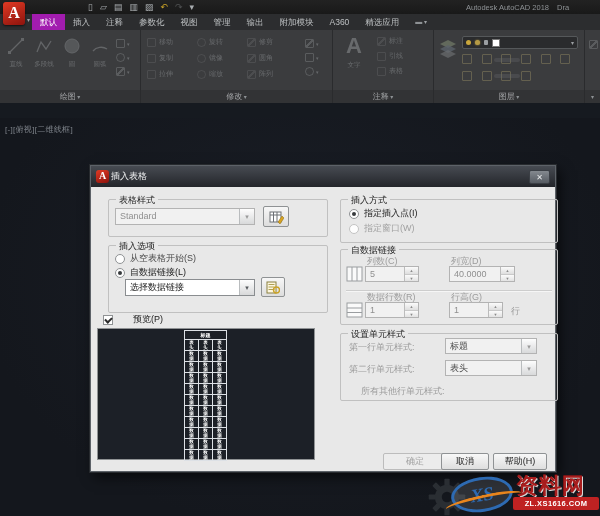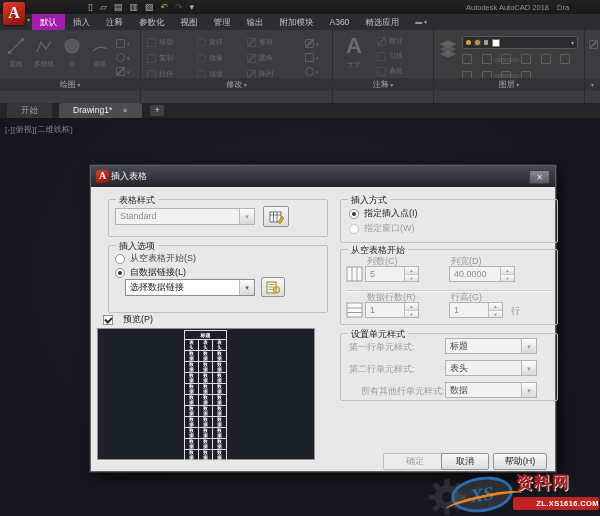--- a/index.html
+++ b/index.html
@@ -28,21 +28,21 @@
   #ribbon-tabs{display:flex;}
   .rtab{padding:0 8px;font-size:8.5px;line-height:16px;color:#bdc0c2;white-space:nowrap;}
   .rtab.active{background:#a21caf;color:#fff;}
   #ws-icon{margin-left:8px;margin-top:4px;width:18px;height:8px;color:#9b9fa2;font-size:7px;line-height:8px;}
   #ws-icon::before{content:"▬";color:#8d9194;}
   #ws-icon::after{content:" ▾";font-size:6px;}
 
   
   #ribbon{position:absolute;left:0;top:30px;width:600px;height:73px;background:#3b3c3e;display:flex;}
   .panel{position:relative;height:73px;border-right:1px solid #2a2b2d;box-sizing:border-box;flex-shrink:0;}
-  .plabel{position:absolute;bottom:12px;left:0;right:0;height:13px;background:#323335;color:#a0a2a4;
+  .plabel{position:absolute;bottom:0;left:0;right:0;height:13px;background:#323335;color:#a0a2a4;
           font-size:8px;text-align:center;line-height:13px;}
   .plabel::after{content:" ▾";font-size:6px;color:#8d9194;}
   .pbody{position:absolute;left:0;top:0;right:0;bottom:13px;}
   .bigtool{position:absolute;width:26px;text-align:center;}
   .bigtool svg{opacity:.5;}
   .tlabel{display:block;font-size:6.5px;color:#888b8e;opacity:.6;margin-top:1px;white-space:nowrap;}
   .blob{display:inline-block;width:9px;height:9px;border:1px solid #808386;opacity:.45;border-radius:1px;box-sizing:border-box;}
   .blob.v1{border-radius:50%;}
   .blob.v2{background:linear-gradient(135deg,transparent 42%,#808386 42%,#808386 58%,transparent 58%);}
   .minicol{position:absolute;display:flex;flex-direction:column;gap:5px;}
@@ -116,21 +116,21 @@
   .spin .ud i.u::after{content:"▲";}
   .spin .ud i.d::after{content:"▼";}
 
   .radio{position:absolute;display:flex;align-items:center;gap:5px;font-size:9px;white-space:nowrap;}
   .rdot{width:10px;height:10px;border-radius:50%;border:1px solid #8f9294;background:#fdfdfd;box-sizing:border-box;position:relative;flex-shrink:0;}
   .rdot.sel::after{content:"";position:absolute;left:2px;top:2px;right:2px;bottom:2px;border-radius:50%;background:#36393c;}
   .rdot.dis{border-color:#c3c3c3;}
   .lab-dis{color:#a1a1a1;}
   .lab-mid{color:#4a4a4a;}
 
-  .checkbox{position:absolute;display:flex;align-items:center;gap:10px;font-size:9px;}
+  .checkbox{position:absolute;display:flex;align-items:center;gap:20px;font-size:9px;}
   .cbox{width:10px;height:10px;border:1px solid #8f9294;background:#fff;position:relative;box-sizing:border-box;flex-shrink:0;}
   .cbox::after{content:"";position:absolute;left:1px;top:1.5px;width:5px;height:3px;
                border-left:2px solid #2c2c2c;border-bottom:2px solid #2c2c2c;transform:rotate(-45deg);}
 
   .tool-btn{position:absolute;width:26px;height:21px;background:linear-gradient(#f7f7f7,#dddddd);
             border:1px solid #8f9294;border-radius:2px;display:flex;align-items:center;justify-content:center;box-sizing:border-box;}
 
   #preview-panel{position:absolute;left:6px;top:141px;width:218px;height:132px;background:#1c2027;
                  border:1px solid #8f9294;box-sizing:border-box;}
   #preview-table{position:absolute;left:86px;top:1px;border-collapse:collapse;}
@@ -145,24 +145,24 @@
   .btn.dis{color:#a3a3a3;border-color:#bcbcbc;background:#ececec;}
 
   
   #wm-gear{position:absolute;left:424px;top:477px;opacity:.9;}
   #wm-oval{position:absolute;left:451px;top:477px;width:62px;height:35px;border:3px solid #2d6ab2;border-radius:50%;
            transform:rotate(-8deg);color:#2d6ab2;font-family:"Liberation Serif",serif;font-style:italic;
            font-weight:bold;font-size:19px;text-align:center;line-height:29px;box-sizing:border-box;
            background:rgba(235,240,248,.12);}
   #wm-oval::after{content:"";position:absolute;left:-10px;right:-12px;top:52%;height:10px;
                   border-top:3px solid #e8851d;border-radius:50%;transform:rotate(-4deg);}
-  #wm-name{position:absolute;left:516px;top:471px;font-size:17px;font-weight:900;color:#a81d1d;letter-spacing:1px;
+  #wm-name{position:absolute;left:516px;top:471px;font-size:22px;font-weight:900;color:#a81d1d;letter-spacing:1px;
            text-shadow:1px 1px 0 #d9d9d9,-0.5px -0.5px 0 #6e0f0f;font-family:"Liberation Sans",sans-serif;}
   #wm-url{position:absolute;left:513px;top:497px;width:86px;height:13px;background:#bf2222;border-radius:2px;
-          color:#fff;font-size:7.5px;font-weight:bold;text-align:right;line-height:13px;letter-spacing:.4px;}
+          color:#fff;font-size:7.5px;font-weight:bold;text-align:center;line-height:13px;letter-spacing:.4px;}
 </style>
 </head>
 <body>
 
 <div id="screen">
 
   <div id="titlebar">
     <div id="qat">
         <span class="qico">▯</span>
         <span class="qico">▱</span>
@@ -356,27 +356,20 @@
     </div>
 
     <div class="panel" style="flex:1;border-right:none">
       <div class="pbody">
           <span class="blob v2" style="position:absolute;left:4px;top:10px"></span>
         </div>
       <div class="plabel"></div>
     </div>
   </div>
 
-  <div id="filetabs">
-    <div class="ftab start">开始</div>
-    <div class="ftab active">
-      <span>Drawing1*</span><span class="tabx"></span>
-    </div>
-    <div id="newtab"></div>
-  </div>
 
   <div id="drawing-area">
     <div id="vplabel">[-][俯视][二维线框]</div>
   </div>
 
   <div id="dialog">
     <div id="dlg-titlebar">
       <div id="dlg-icon" class="acad-logo"></div>
       <div id="dlg-title">插入表格</div>
       <div id="dlg-close"></div>
@@ -533,21 +526,21 @@
           <span class="rdot sel"></span>
           <span>指定插入点(I)</span>
         </div>
         <div class="radio" style="left:8px;top:22px">
           <span class="rdot dis"></span>
           <span class="lab-dis">指定窗口(W)</span>
         </div>
       </div>
 
       <div class="group" style="left:238px;top:62px;width:216px;height:74px">
-        <span class="glabel">从空表格开始</span>
+        <span class="glabel">自数据链接</span>
         <svg style="position:absolute;left:5px;top:16px" width="17" height="16" viewBox="0 0 17 16">
           <rect x="1" y="1" width="15" height="14" fill="#fafafa" stroke="#9a9da0"></rect>
           <line x1="6" y1="1" x2="6" y2="15" stroke="#9a9da0"></line>
             <line x1="11" y1="1" x2="11" y2="15" stroke="#9a9da0"></line>
         </svg>
         <span class="flabel" style="left:26px;top:5px">列数(C)</span>
         <div class="spin" style="left:24px;top:16px;width:54px">
           <span>5</span>
           <span class="ud">
               <i class="u"></i>
@@ -591,23 +584,20 @@
         <span class="glabel">设置单元样式</span>
         <span class="flabel" style="left:8px;top:7px">第一行单元样式:</span>
         <div class="combo dis" style="left:104px;top:4px;width:92px;height:16px;line-height:14px;color:#4a4a4a">
           <span>标题</span><span class="arr"></span>
         </div>
         <span class="flabel" style="left:8px;top:29px">第二行单元样式:</span>
         <div class="combo dis" style="left:104px;top:26px;width:92px;height:16px;line-height:14px;color:#4a4a4a">
           <span>表头</span><span class="arr"></span>
         </div>
         <span class="flabel" style="left:20px;top:51px">所有其他行单元样式:</span>
-        <div class="combo dis" style="left:104px;top:48px;width:92px;height:16px;line-height:14px;color:#4a4a4a">
-          <span>数据</span><span class="arr"></span>
-        </div>
       </div>
 
       <div class="btn dis" style="left:292px;top:266px;width:64px">确定</div>
       <div class="btn" style="left:350px;top:266px;width:48px">取消</div>
       <div class="btn" style="left:402px;top:266px;width:54px">帮助(H)</div>
     </div>
   </div>
 
   <svg id="wm-gear" width="46" height="40" viewBox="0 0 46 46">
     <g fill="#2d3136">

